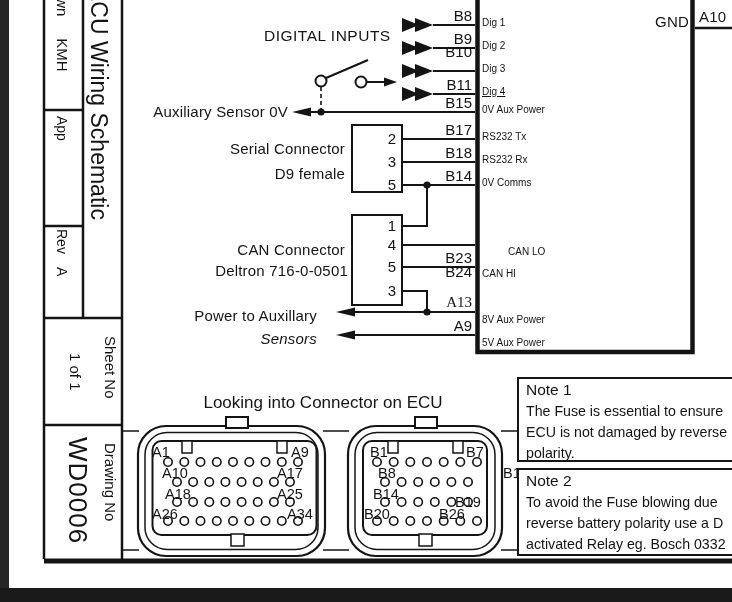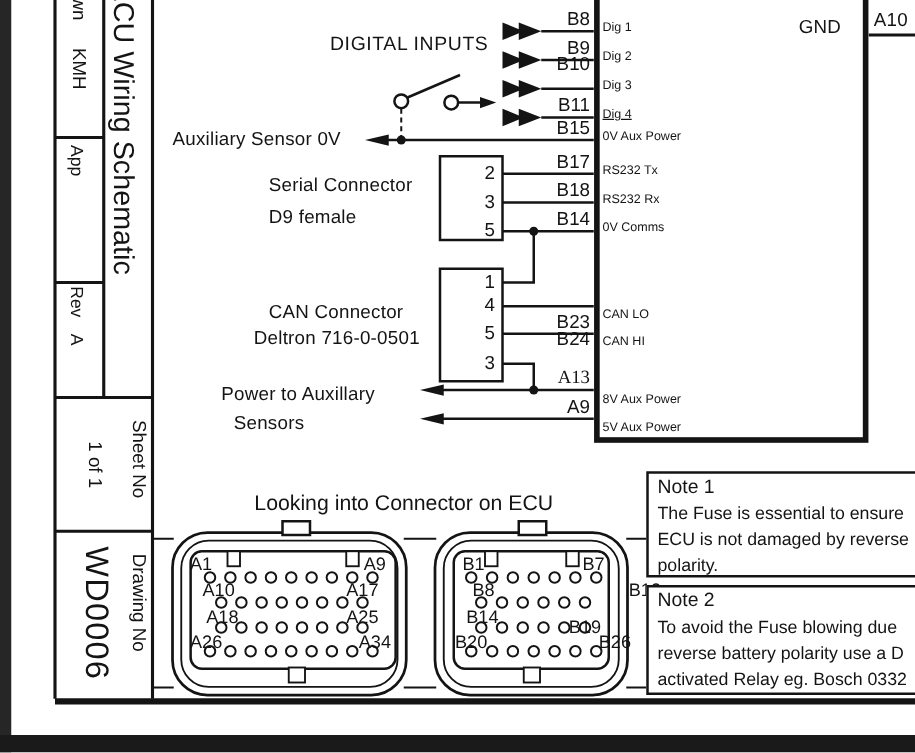--- a/index.html
+++ b/index.html
@@ -4,21 +4,21 @@
 <style>
   html,body{margin:0;padding:0;}
   body{
     position:relative;width:732px;height:602px;overflow:hidden;
     background:#ffffff;font-family:"Liberation Sans",sans-serif;color:#141414;
   }
   .abs{position:absolute;}
   .strip{position:absolute;background:#242424;}
   svg{position:absolute;left:0;top:0;}
   .lab{position:absolute;font-size:15px;white-space:nowrap;letter-spacing:.2px;}
-  .r{text-align:left;}
+  .r{text-align:right;}
   .pinlab{position:absolute;left:420px;width:52px;text-align:right;font-size:15px;white-space:nowrap;}
   .siglab{position:absolute;left:482px;font-size:10px;white-space:nowrap;}
   .cpin{position:absolute;left:380px;width:16px;text-align:right;font-size:15px;}
   .conlab{position:absolute;font-size:14.5px;white-space:nowrap;}
   .rot{position:absolute;transform:rotate(90deg);transform-origin:0 0;white-space:nowrap;}
   .note{
     position:absolute;left:517px;width:232px;background:#fff;
     border:2px solid #141414;box-sizing:border-box;padding:2px 0 0 7px;z-index:3;
   }
   .note .nt{font-size:15.5px;margin-bottom:2px;}
@@ -195,21 +195,21 @@
 
 <div class="lab r" style="left:215px;top:241px;width:130px;">CAN Connector</div>
 <div class="lab r" style="left:203px;top:262px;width:145px;">Deltron 716-0-0501</div>
 
 <div class="cpin" style="top:217px;">1</div>
 <div class="cpin" style="top:236px;">4</div>
 <div class="cpin" style="top:258px;">5</div>
 <div class="cpin" style="top:282px;">3</div>
 
 <div class="lab r" style="left:177px;top:307px;width:140px;">Power to Auxillary</div>
-<div class="lab r" style="left:187px;top:330px;width:140px;">Sensors</div>
+<div class="lab r" style="left:177px;top:330px;width:140px;font-style:italic;">Sensors</div>
 
 <div class="pinlab" style="top:7px;">B8</div>
 <div class="pinlab" style="top:30px;">B9</div>
 <div class="pinlab" style="top:43px;">B10</div>
 <div class="pinlab" style="top:76px;">B11</div>
 <div class="pinlab" style="top:94px;">B15</div>
 <div class="pinlab" style="top:121px;">B17</div>
 <div class="pinlab" style="top:144px;">B18</div>
 <div class="pinlab" style="top:167px;">B14</div>
 <div class="pinlab" style="top:227px;margin-top:36px;">B24</div>
@@ -218,21 +218,21 @@
 <div class="pinlab" style="top:317px;">A9</div>
 
 <div class="siglab" style="top:17px;">Dig 1</div>
 <div class="siglab" style="top:40px;">Dig 2</div>
 <div class="siglab" style="top:63px;">Dig 3</div>
 <div class="siglab" style="top:86px;text-decoration:underline;">Dig 4</div>
 <div class="siglab" style="top:104px;">0V Aux Power</div>
 <div class="siglab" style="top:131px;">RS232 Tx</div>
 <div class="siglab" style="top:154px;">RS232 Rx</div>
 <div class="siglab" style="top:177px;">0V Comms</div>
-<div class="siglab" style="top:246px;">CAN LO</div>
+<div class="siglab" style="top:246px;margin-left:26px;">CAN LO</div>
 <div class="siglab" style="top:268px;">CAN HI</div>
 <div class="siglab" style="top:314px;">8V Aux Power</div>
 <div class="siglab" style="top:337px;">5V Aux Power</div>
 
 <div class="lab r" style="left:639px;top:13px;width:50px;">GND</div>
 <div class="lab" style="left:699px;top:8px;">A10</div>
 
 <div class="abs" style="left:190px;top:393px;width:266px;text-align:center;font-size:17px;white-space:nowrap;">Looking into Connector on ECU</div>
 
 <div class="conlab" style="left:152px;top:444px;">A1</div>
@@ -244,21 +244,21 @@
 <div class="conlab" style="left:152px;top:506px;">A26</div>
 <div class="conlab" style="left:287px;top:506px;">A34</div>
 
 <div class="conlab" style="left:370px;top:444px;">B1</div>
 <div class="conlab" style="left:466px;top:444px;">B7</div>
 <div class="conlab" style="left:378px;top:465px;">B8</div>
 <div class="conlab" style="left:455px;top:465px;margin-left:48px;">B13</div>
 <div class="conlab" style="left:373px;top:486px;">B14</div>
 <div class="conlab" style="left:455px;top:462px;margin-top:32px;">B19</div>
 <div class="conlab" style="left:364px;top:506px;">B20</div>
-<div class="conlab" style="left:479px;top:506px;">B26</div>
+<div class="conlab" style="left:439px;top:506px;">B26</div>
 
 <div class="note" style="top:377px;height:85px;">
   <div class="nt">Note 1</div>
   <div class="nl">The Fuse is essential to ensure</div>
   <div class="nl">ECU is not damaged by reverse</div>
   <div class="nl">polarity.</div>
 </div>
 <div class="note" style="top:468px;height:88px;">
   <div class="nt">Note 2</div>
   <div class="nl">To avoid the Fuse blowing due</div>

